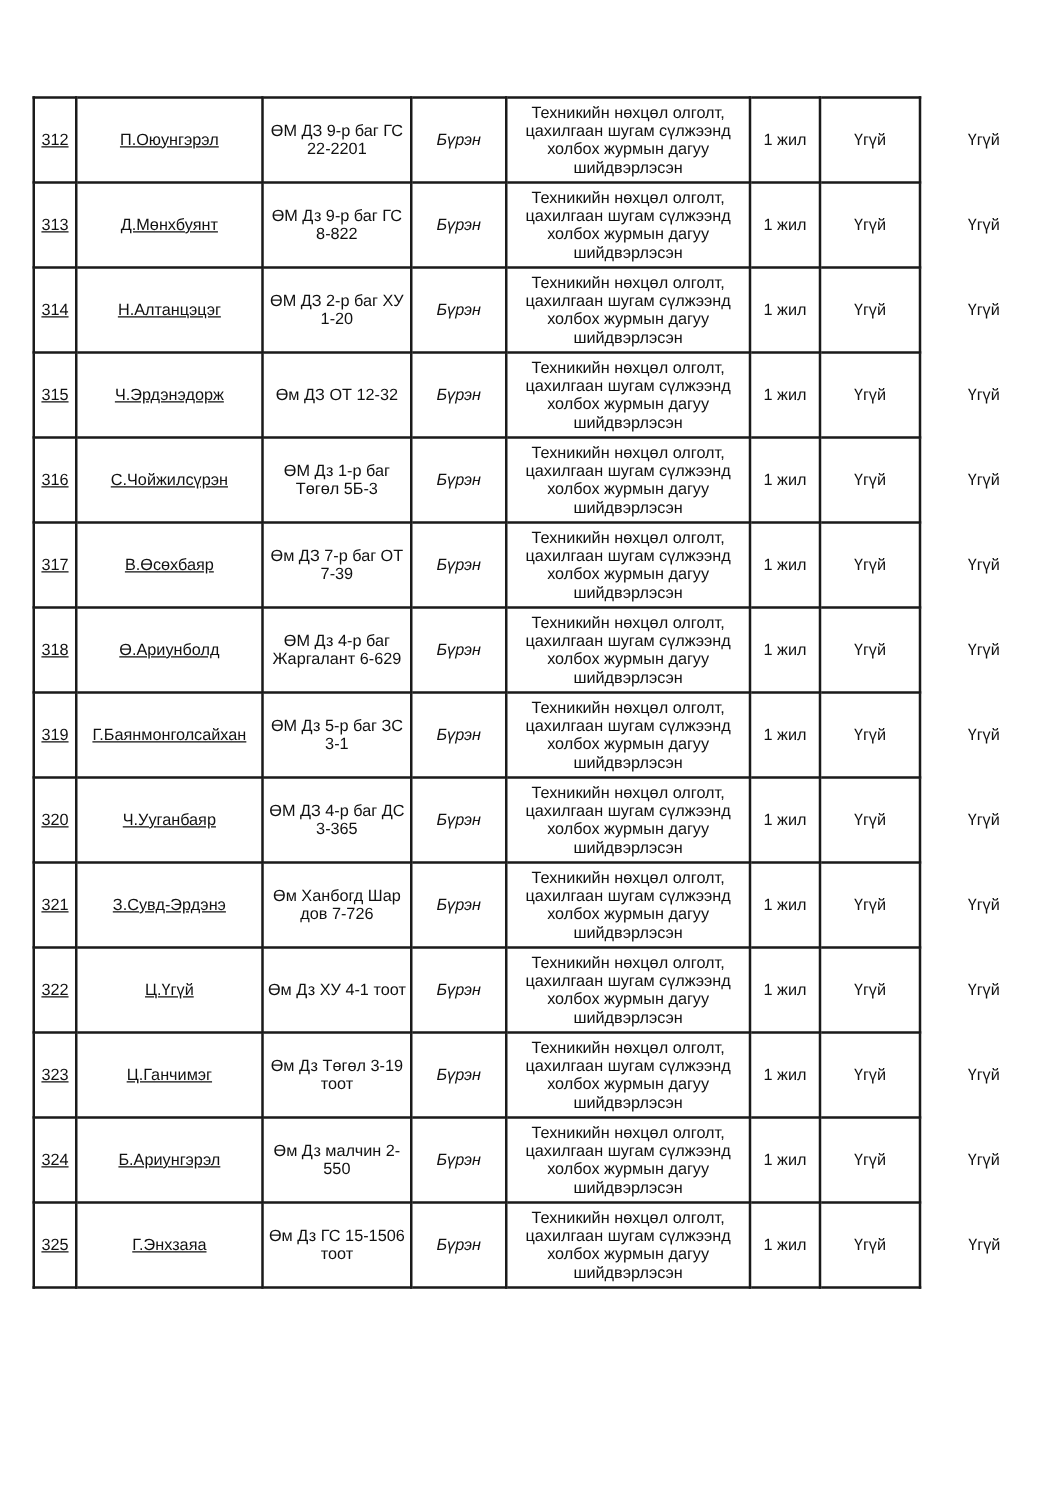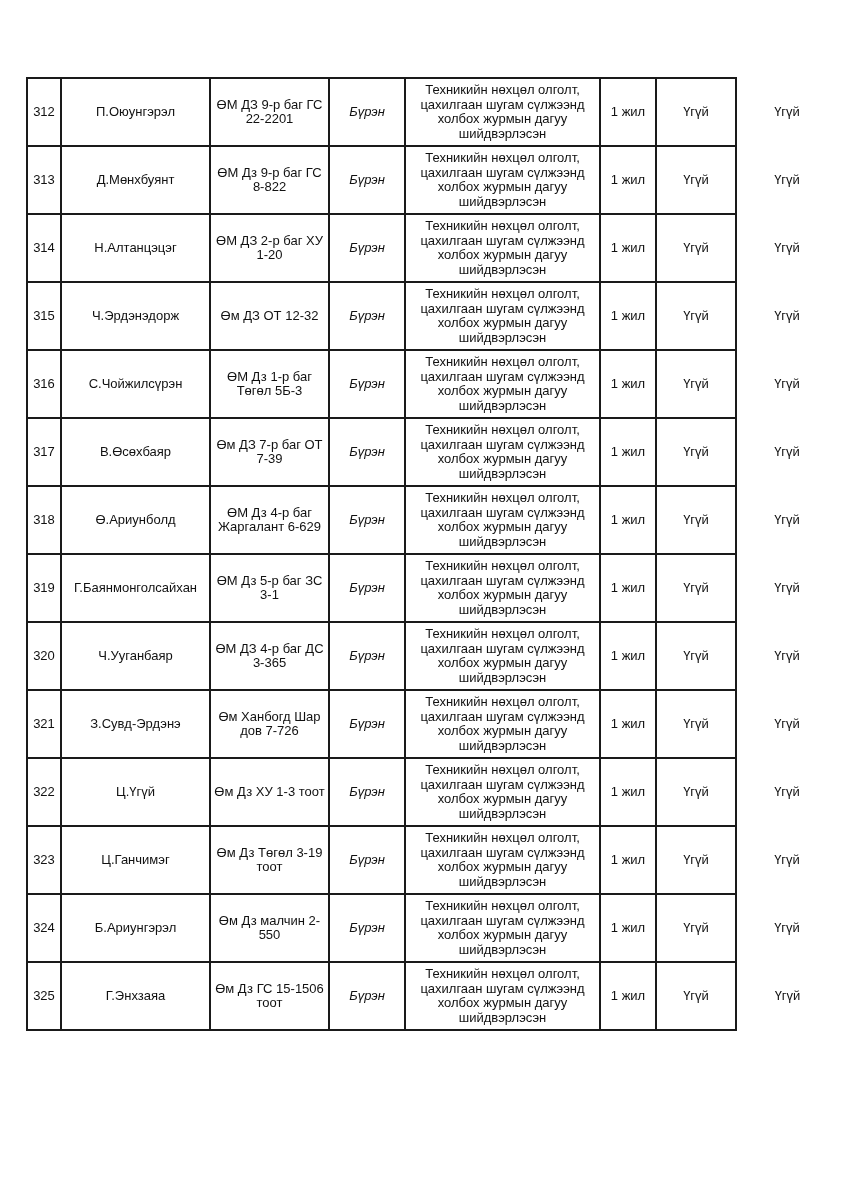--- a/index.html
+++ b/index.html
@@ -2,22 +2,22 @@
 <html><head>
 <meta charset="utf-8">
 <style>
   html, body { margin: 0; padding: 0; background: #ffffff; }
   body { width: 849px; height: 1200px; position: relative; overflow: hidden;
          font-family: "Liberation Sans", sans-serif; color: #111; }
   table.grid { position: absolute; left: 26px; top: 77px; border-collapse: collapse; table-layout: fixed; }
   table.grid td { border: 2px solid #1a1a1a; height: 66px; padding: 0; text-align: center; vertical-align: middle;
                   font-size: 13px; line-height: 14.5px; }
   table.grid td.extra { border: none; }
-  td.num { width: 32px; }
-  td.name { width: 147px; }
+  td.num { width: 32px; text-decoration: underline; }
+  td.name { width: 147px; text-decoration: underline; }
   td.addr { width: 117px; }
   td.status { width: 74px; font-style: italic; }
   td.decision { width: 193px; margin-left: 44px; }
   td.dur { width: 54px; }
   td.f1 { width: 78px; }
   td.f2 { width: 100px; }
   .cell-text { display: block; padding: 0 2px; }
 </style>
 </head>
 <body>
@@ -295,21 +295,21 @@
   </tr>
 
   <tr>
     <td class="num">
           <span class="cell-text">322</span>
         </td>
     <td class="name">
           <span class="cell-text">Ц.Үгүй</span>
         </td>
     <td class="addr">
-          <span class="cell-text">Өм Дз ХУ 1-3 тоот</span>
+          <span class="cell-text">Өм Дз ХУ 4-1 тоот</span>
         </td>
     <td class="status">
           <span class="cell-text">Бүрэн</span>
         </td>
     <td class="decision">
           <span class="cell-text">Техникийн нөхцөл олголт, цахилгаан шугам сүлжээнд холбох журмын дагуу шийдвэрлэсэн</span>
         </td>
     <td class="dur">
           <span class="cell-text">1 жил</span>
         </td>

